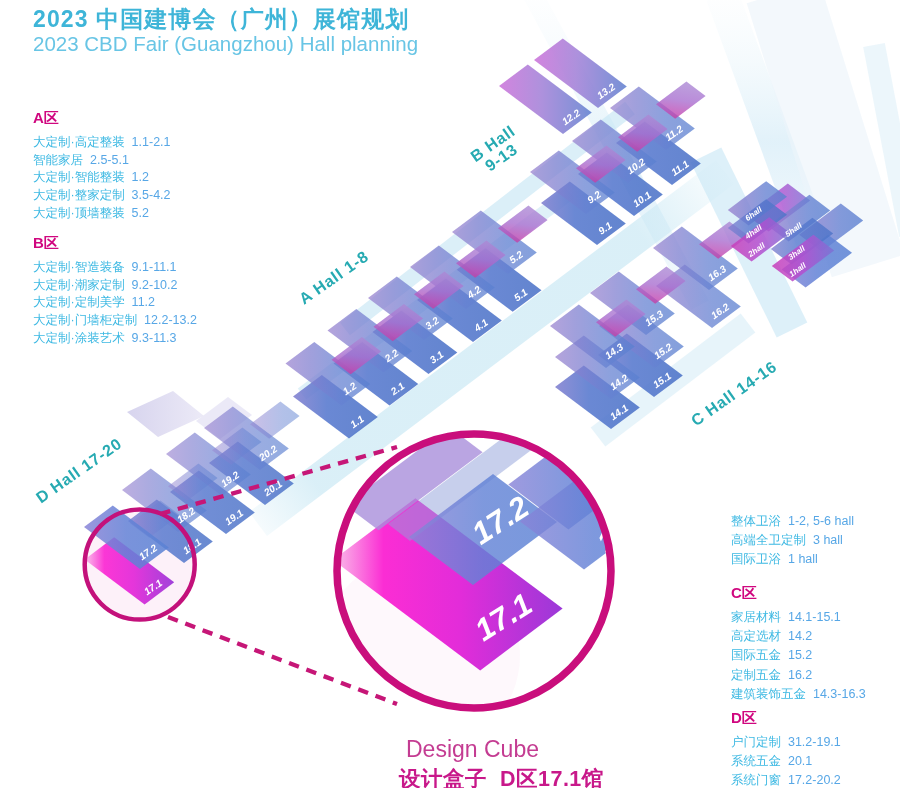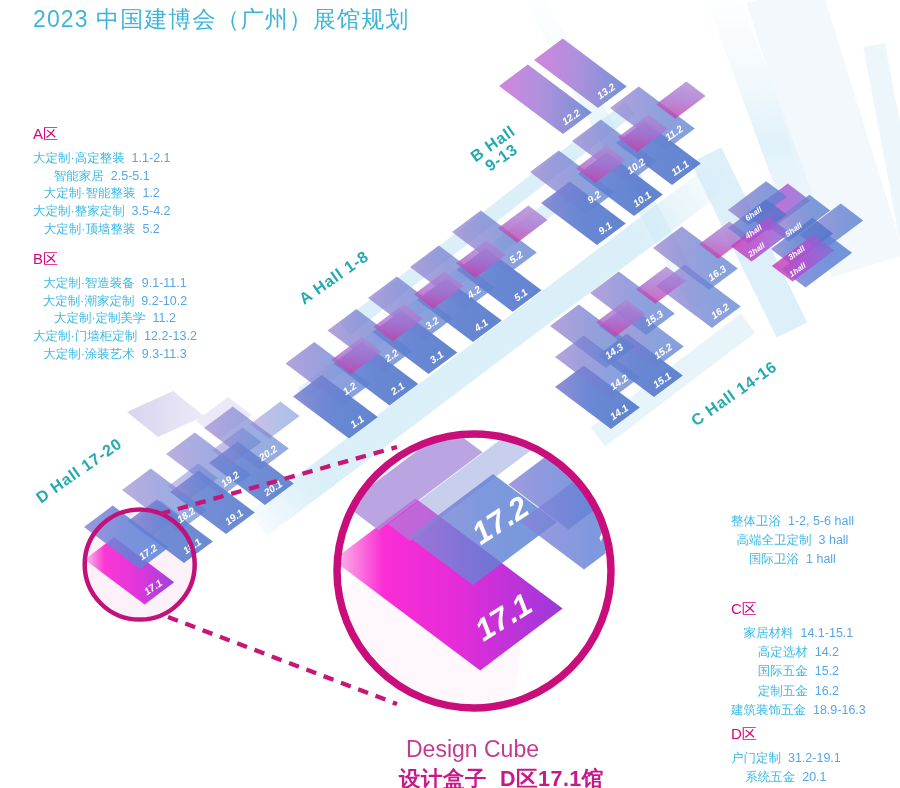--- a/index.html
+++ b/index.html
@@ -1,26 +1,26 @@
 <!DOCTYPE html>
 <html lang="zh"><head>
 <meta charset="utf-8">
 <title>2023 CBD Fair (Guangzhou) Hall planning</title>
 <style>
 * { margin:0; padding:0; box-sizing:border-box; }
 html,body { width:900px; height:788px; background:#fff;
   font-family:"Liberation Sans",sans-serif; overflow:hidden; }
 #page { position:relative; width:900px; height:788px; }
 #map { position:absolute; left:0; top:0; }
-.ttl { position:absolute; left:33px; top:4px; font-size:23px; font-weight:normal;
+.ttl { position:absolute; left:33px; top:4px; font-size:23px; font-weight:bold;
   color:#3eb5d8; letter-spacing:1.1px; }
 .sub { position:absolute; left:33px; top:32px; font-size:20.5px; color:#68c5e5; }
 .leg { position:absolute; font-size:12.5px; color:#3eb9e3; line-height:13px; }
-.leg .hd { color:#d0077f; font-size:15px; font-weight:normal; margin-bottom:11px; line-height:15px;margin-top:16px; }
-.leg .it { margin-bottom:4.7px; white-space:nowrap;text-align:center; }
+.leg .hd { color:#d0077f; font-size:15px; font-weight:bold; margin-bottom:11px; line-height:15px; }
+.leg .it { margin-bottom:4.7px; white-space:nowrap; }
 .leg .num { color:#57a7e6; }
 #legA { left:33px; top:110px; }
 #legB { left:33px; top:235px; }
 #legRT { left:731px; top:515px; }
 #legRT .it, #legC .it, #legD .it { margin-bottom:6.2px; }
 #legC { left:731px; top:585px; }
 #legD { left:731px; top:710px; }
 #dc1 { position:absolute; left:406px; top:736px; font-size:23px; color:#c43c92; }
 #dc2 { position:absolute; left:399px; top:764px; font-size:21.5px; font-weight:bold; color:#c8188a; letter-spacing:0.5px; }
 </style>
@@ -235,20 +235,21 @@
         <circle cx="474" cy="571" r="137" fill="none" stroke="#c90e7c" stroke-width="7.5"></circle>
         <text transform="translate(496,148) rotate(-35)" font-size="16" fill="#26aab2" font-weight="bold" letter-spacing="0.8" text-anchor="middle">B Hall</text>
         <text transform="translate(504.5,162) rotate(-35)" font-size="16" fill="#26aab2" font-weight="bold" letter-spacing="0.8" text-anchor="middle">9-13</text>
         <text transform="translate(337,282) rotate(-35)" font-size="16" fill="#26aab2" font-weight="bold" letter-spacing="0.8" text-anchor="middle">A Hall 1-8</text>
         <text transform="translate(737,398) rotate(-35)" font-size="16" fill="#26aab2" font-weight="bold" letter-spacing="0.8" text-anchor="middle">C Hall 14-16</text>
         <text transform="translate(82,475) rotate(-35)" font-size="16" fill="#26aab2" font-weight="bold" letter-spacing="0.8" text-anchor="middle">D Hall 17-20</text>
       </svg></div>
 
 <div class="ttl">2023 中国建博会（广州）展馆规划</div>
 
+<div class="sub">2023 CBD Fair (Guangzhou) Hall planning</div>
 
 <div class="leg" id="legA">
       <div class="hd">A区</div>
 <div class="it">大定制·高定整装&nbsp; <span class="num">1.1-2.1</span></div>
 <div class="it">智能家居&nbsp; <span class="num">2.5-5.1</span></div>
 <div class="it">大定制·智能整装&nbsp; <span class="num">1.2</span></div>
 <div class="it">大定制·整家定制&nbsp; <span class="num">3.5-4.2</span></div>
 <div class="it">大定制·顶墙整装&nbsp; <span class="num">5.2</span></div>
 </div>
 
@@ -266,21 +267,21 @@
 <div class="it">高端全卫定制&nbsp; <span class="num">3 hall</span></div>
 <div class="it">国际卫浴&nbsp; <span class="num">1 hall</span></div>
 </div>
 
 <div class="leg" id="legC">
       <div class="hd">C区</div>
 <div class="it">家居材料&nbsp; <span class="num">14.1-15.1</span></div>
 <div class="it">高定选材&nbsp; <span class="num">14.2</span></div>
 <div class="it">国际五金&nbsp; <span class="num">15.2</span></div>
 <div class="it">定制五金&nbsp; <span class="num">16.2</span></div>
-<div class="it">建筑装饰五金&nbsp; <span class="num">18.9-16.3</span></div>
+<div class="it">建筑装饰五金&nbsp; <span class="num">14.3-16.3</span></div>
 </div>
 
 <div class="leg" id="legD">
       <div class="hd">D区</div>
 <div class="it">户门定制&nbsp; <span class="num">31.2-19.1</span></div>
 <div class="it">系统五金&nbsp; <span class="num">20.1</span></div>
 <div class="it">系统门窗&nbsp; <span class="num">17.2-20.2</span></div>
 </div>
 
 <div id="dc1">Design Cube</div>

